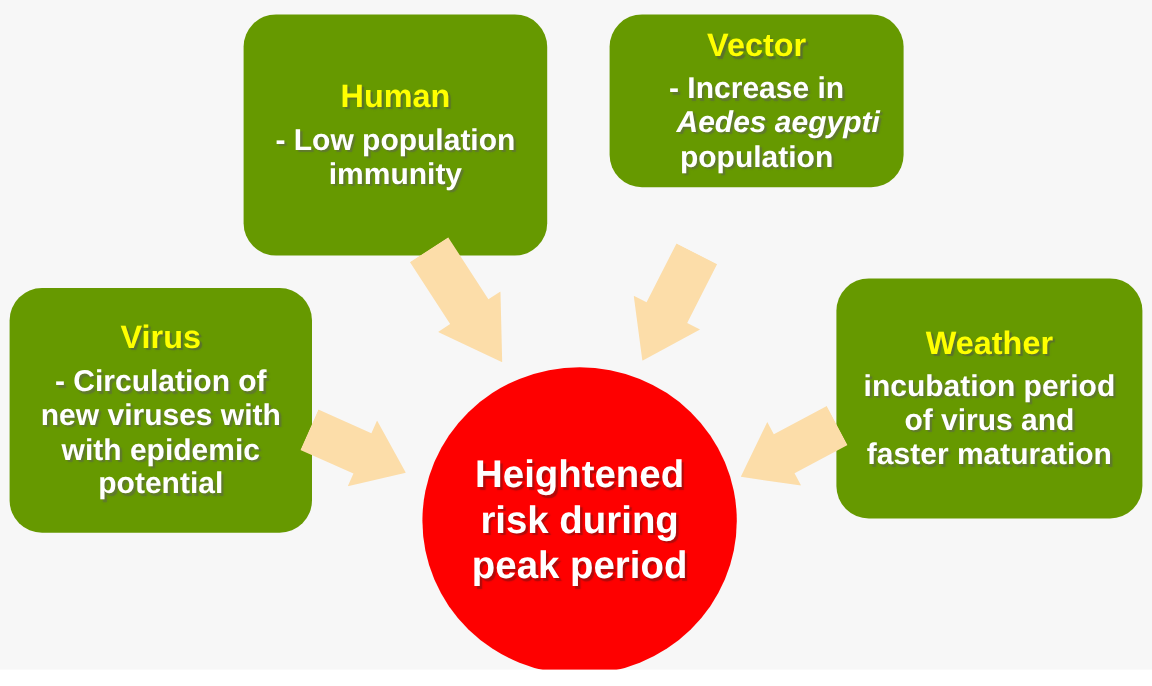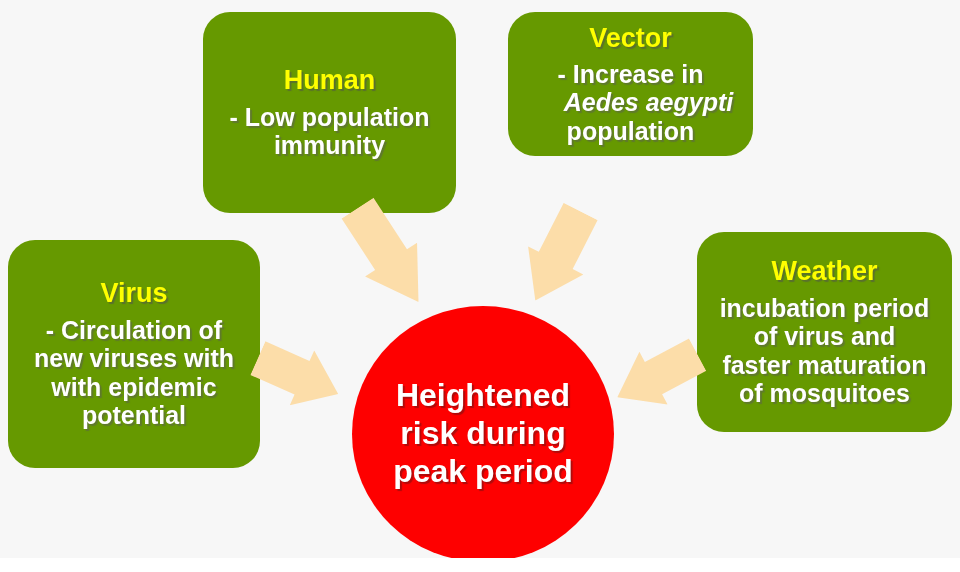--- a/index.html
+++ b/index.html
@@ -42,21 +42,21 @@
   .box-body {
     color: var(--body-white, #ffffff);
     font-size: 25px;
     font-weight: bold;
     line-height: 1.14;
     text-shadow: 2px 2px 1px rgba(90,90,90,0.5);
   }
   .box-body .italic { font-style: italic; margin-left: 36px; }
   #box-human  { left: 203px; top: 12px;  width: 253px; height: 201px; }
   #box-vector { left: 508px; top: 12px;  width: 245px; height: 144px; }
-  #box-virus  { left: 8px;   top: 240px; width: 252px; height: 228px; }
+  #box-virus  { left: 8px;   top: 240px; width: 252px; height: 204px; }
   #box-weather{ left: 697px; top: 232px; width: 255px; height: 200px; }
 
   .center-circle {
     position: absolute;
     left: 352px; top: 306px;
     width: 262px; height: 256px;
     border-radius: 50%;
     background: var(--circle-red, #fe0000);
     display: flex;
     flex-direction: column;
@@ -111,21 +111,20 @@
       <div>potential</div>
     </div>
   </div>
 
   <div class="factor-box" id="box-weather">
     <div class="box-title">Weather</div>
     <div class="box-body">
       <div>incubation period</div>
       <div>of virus and</div>
       <div>faster maturation</div>
-      <div>of mosquitoes</div>
     </div>
   </div>
 
   <div class="arrow" id="arrow-human">
     <svg viewBox="0 0 100 62" preserveAspectRatio="none" aria-hidden="true">
       <polygon points="0,12 55,12 55,0 100,31 55,62 55,50 0,50"></polygon>
     </svg>
   </div>
   <div class="arrow" id="arrow-vector">
     <svg viewBox="0 0 100 62" preserveAspectRatio="none" aria-hidden="true">

